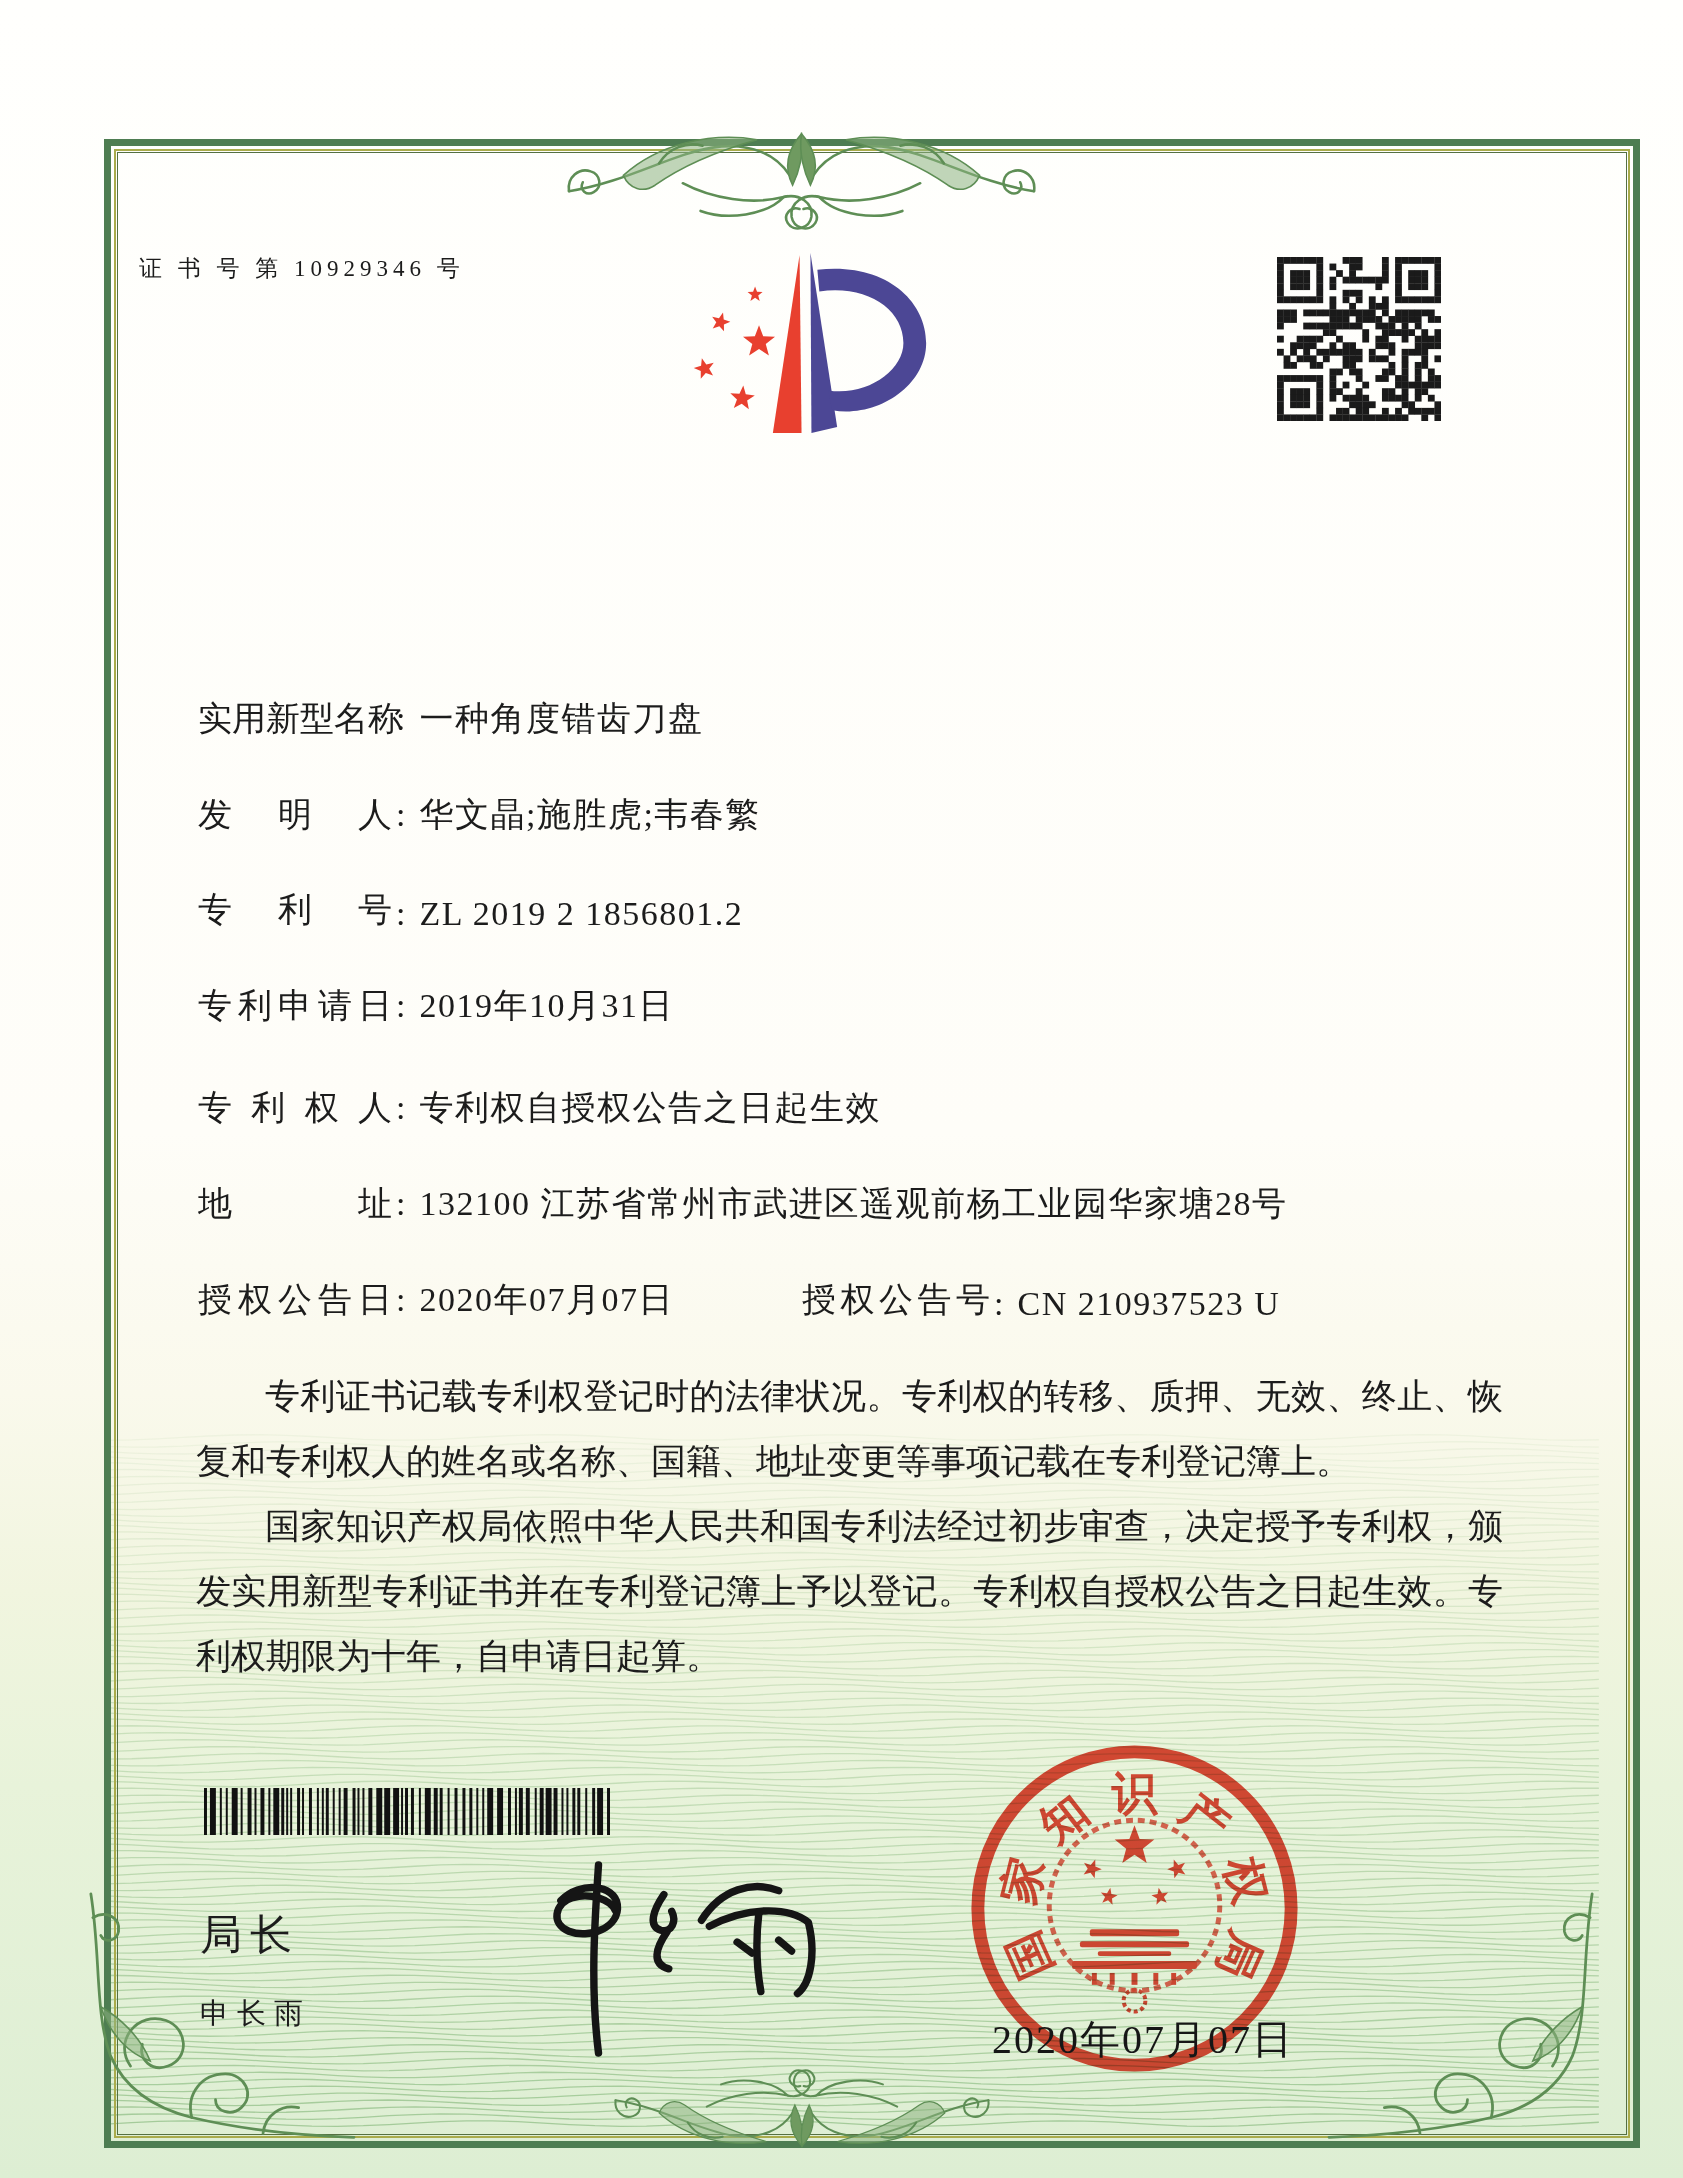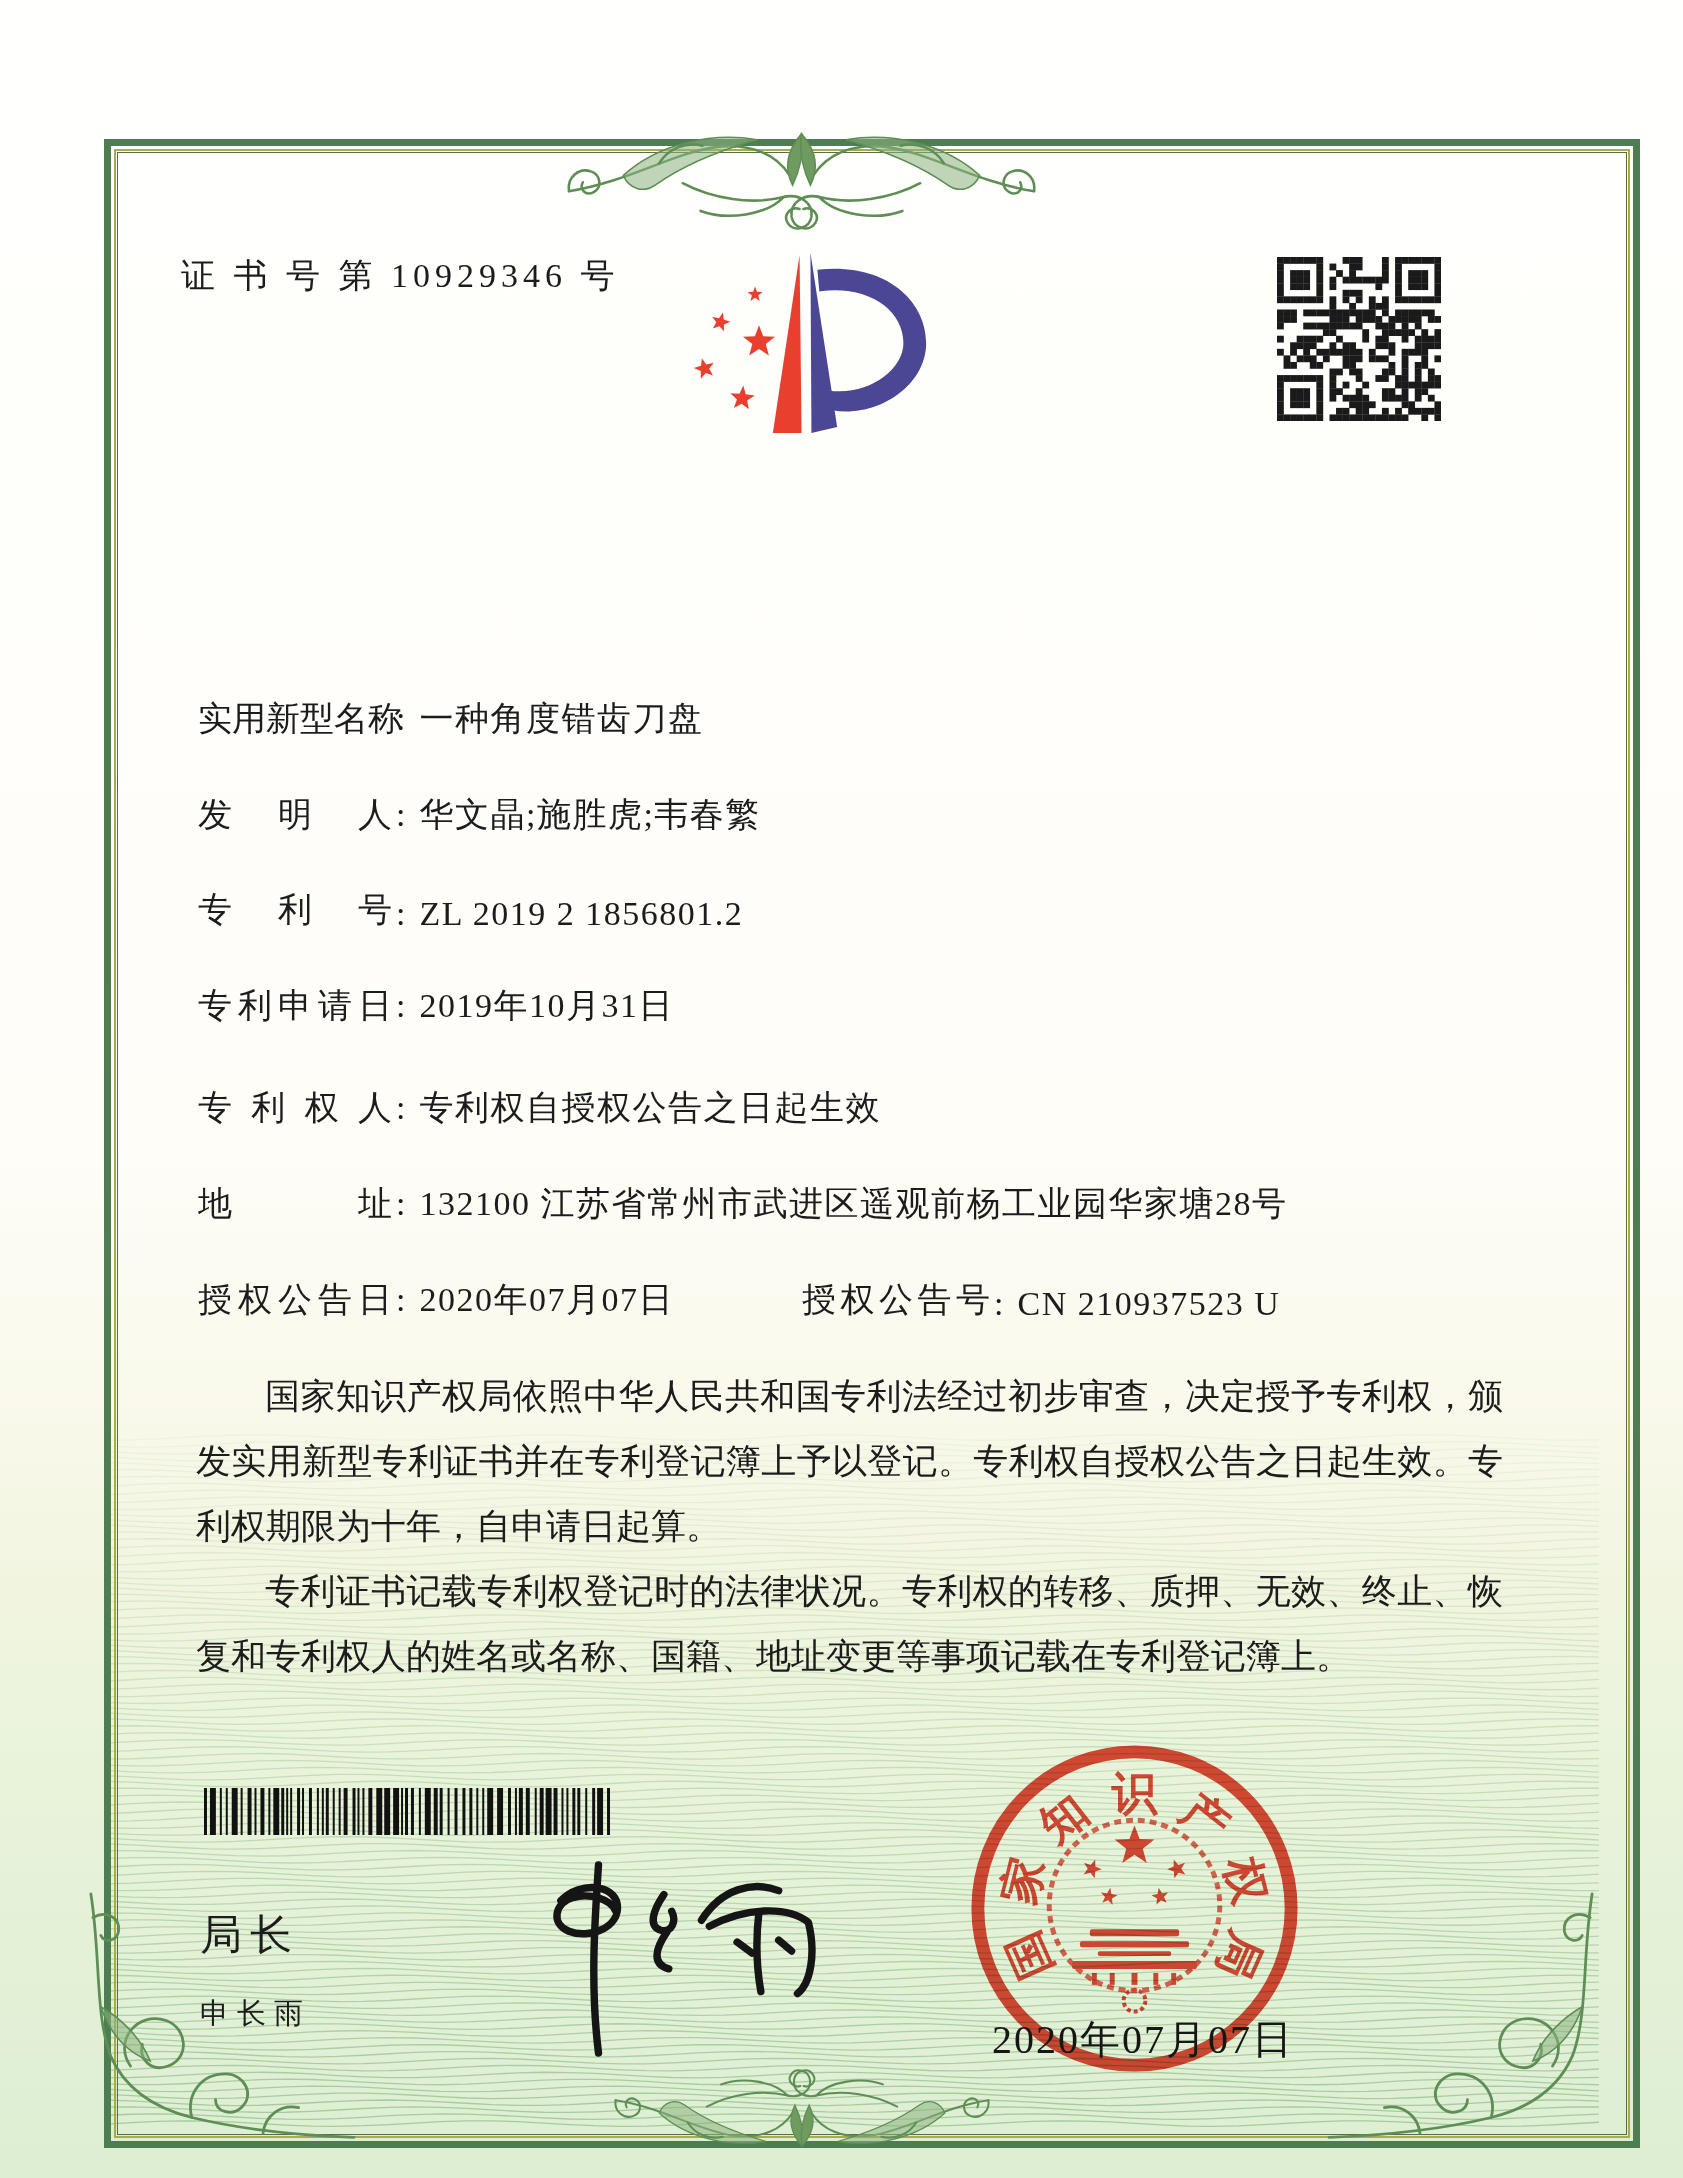--- a/index.html
+++ b/index.html
@@ -7,21 +7,21 @@
     position:relative;width:1683px;height:2178px;overflow:hidden;
     background:linear-gradient(180deg,#fffffd 0%,#fefdf8 52%,#faf9ec 64%,#f1f5df 73%,#e8f3da 82%,#ddeed3 100%);
     font-family:"Liberation Serif","DejaVu Serif",serif;color:#1c1c1c;
   }
   .abs{position:absolute;}
   
   #frame-outer{left:104px;top:139px;width:1522px;height:1995px;border:7px solid #4e7d52;z-index:1;}
   #frame-mid{position:absolute;left:3px;top:3px;right:3px;bottom:3px;border:2px solid #a9ab4b;}
   #frame-inner{position:absolute;left:1px;top:1px;right:1px;bottom:1px;border:1.5px solid #557042;}
   
-  #cert-no{left:139px;top:253px;font-size:34px;letter-spacing:5px;z-index:2;margin-left:42px;}
+  #cert-no{left:139px;top:253px;font-size:23px;letter-spacing:5px;z-index:2;}
   #title{left:426px;top:519px;width:717px;text-align:center;font-size:89px;font-weight:bold;letter-spacing:1px;z-index:2;white-space:nowrap;}
   .field-row{left:198px;width:1346px;height:48px;font-size:34px;z-index:2;white-space:nowrap;}
   .flabel{display:inline-flex;justify-content:space-between;width:194px;vertical-align:bottom;}
   .fcolon{display:inline-block;margin:0 14px 0 4px;}
   .fvalue{letter-spacing:1.5px;}
   .grant-col{position:absolute;left:604px;top:0;white-space:nowrap;}
   .grant-col .flabel{width:188px;}
   #body-text{left:196px;top:1364px;width:1307px;font-size:35px;line-height:65px;text-align:justify;z-index:2;}
   #body-text p{margin:0;text-indent:69px;}
   #officer-title{left:200px;top:1907px;font-size:42px;letter-spacing:8px;font-family:"Liberation Sans","DejaVu Sans",sans-serif;z-index:2;}
@@ -613,22 +613,22 @@
           <span>授</span>
           <span>权</span>
           <span>公</span>
           <span>告</span>
           <span>号</span>
         </span><span class="fcolon">:</span><span class="fvalue">CN 210937523 U</span>
     </span>
   </div>
 
   <div id="body-text" class="abs">
+    <p>专利证书记载专利权登记时的法律状况。专利权的转移、质押、无效、终止、恢复和专利权人的姓名或名称、国籍、地址变更等事项记载在专利登记簿上。</p>
     <p>国家知识产权局依照中华人民共和国专利法经过初步审查，决定授予专利权，颁发实用新型专利证书并在专利登记簿上予以登记。专利权自授权公告之日起生效。专利权期限为十年，自申请日起算。</p>
-    <p>专利证书记载专利权登记时的法律状况。专利权的转移、质押、无效、终止、恢复和专利权人的姓名或名称、国籍、地址变更等事项记载在专利登记簿上。</p>
   </div>
 
   <svg id="barcode" class="abs" viewBox="0 0 410 47" preserveAspectRatio="none" xmlns="http://www.w3.org/2000/svg">
       <rect x="0" y="0" width="3" height="47" fill="#111"></rect>
       <rect x="6" y="0" width="6" height="47" fill="#111"></rect>
       <rect x="16" y="0" width="2" height="47" fill="#111"></rect>
       <rect x="22" y="0" width="2" height="47" fill="#111"></rect>
       <rect x="28" y="0" width="6" height="47" fill="#111"></rect>
       <rect x="37" y="0" width="2" height="47" fill="#111"></rect>
       <rect x="44" y="0" width="4" height="47" fill="#111"></rect>

